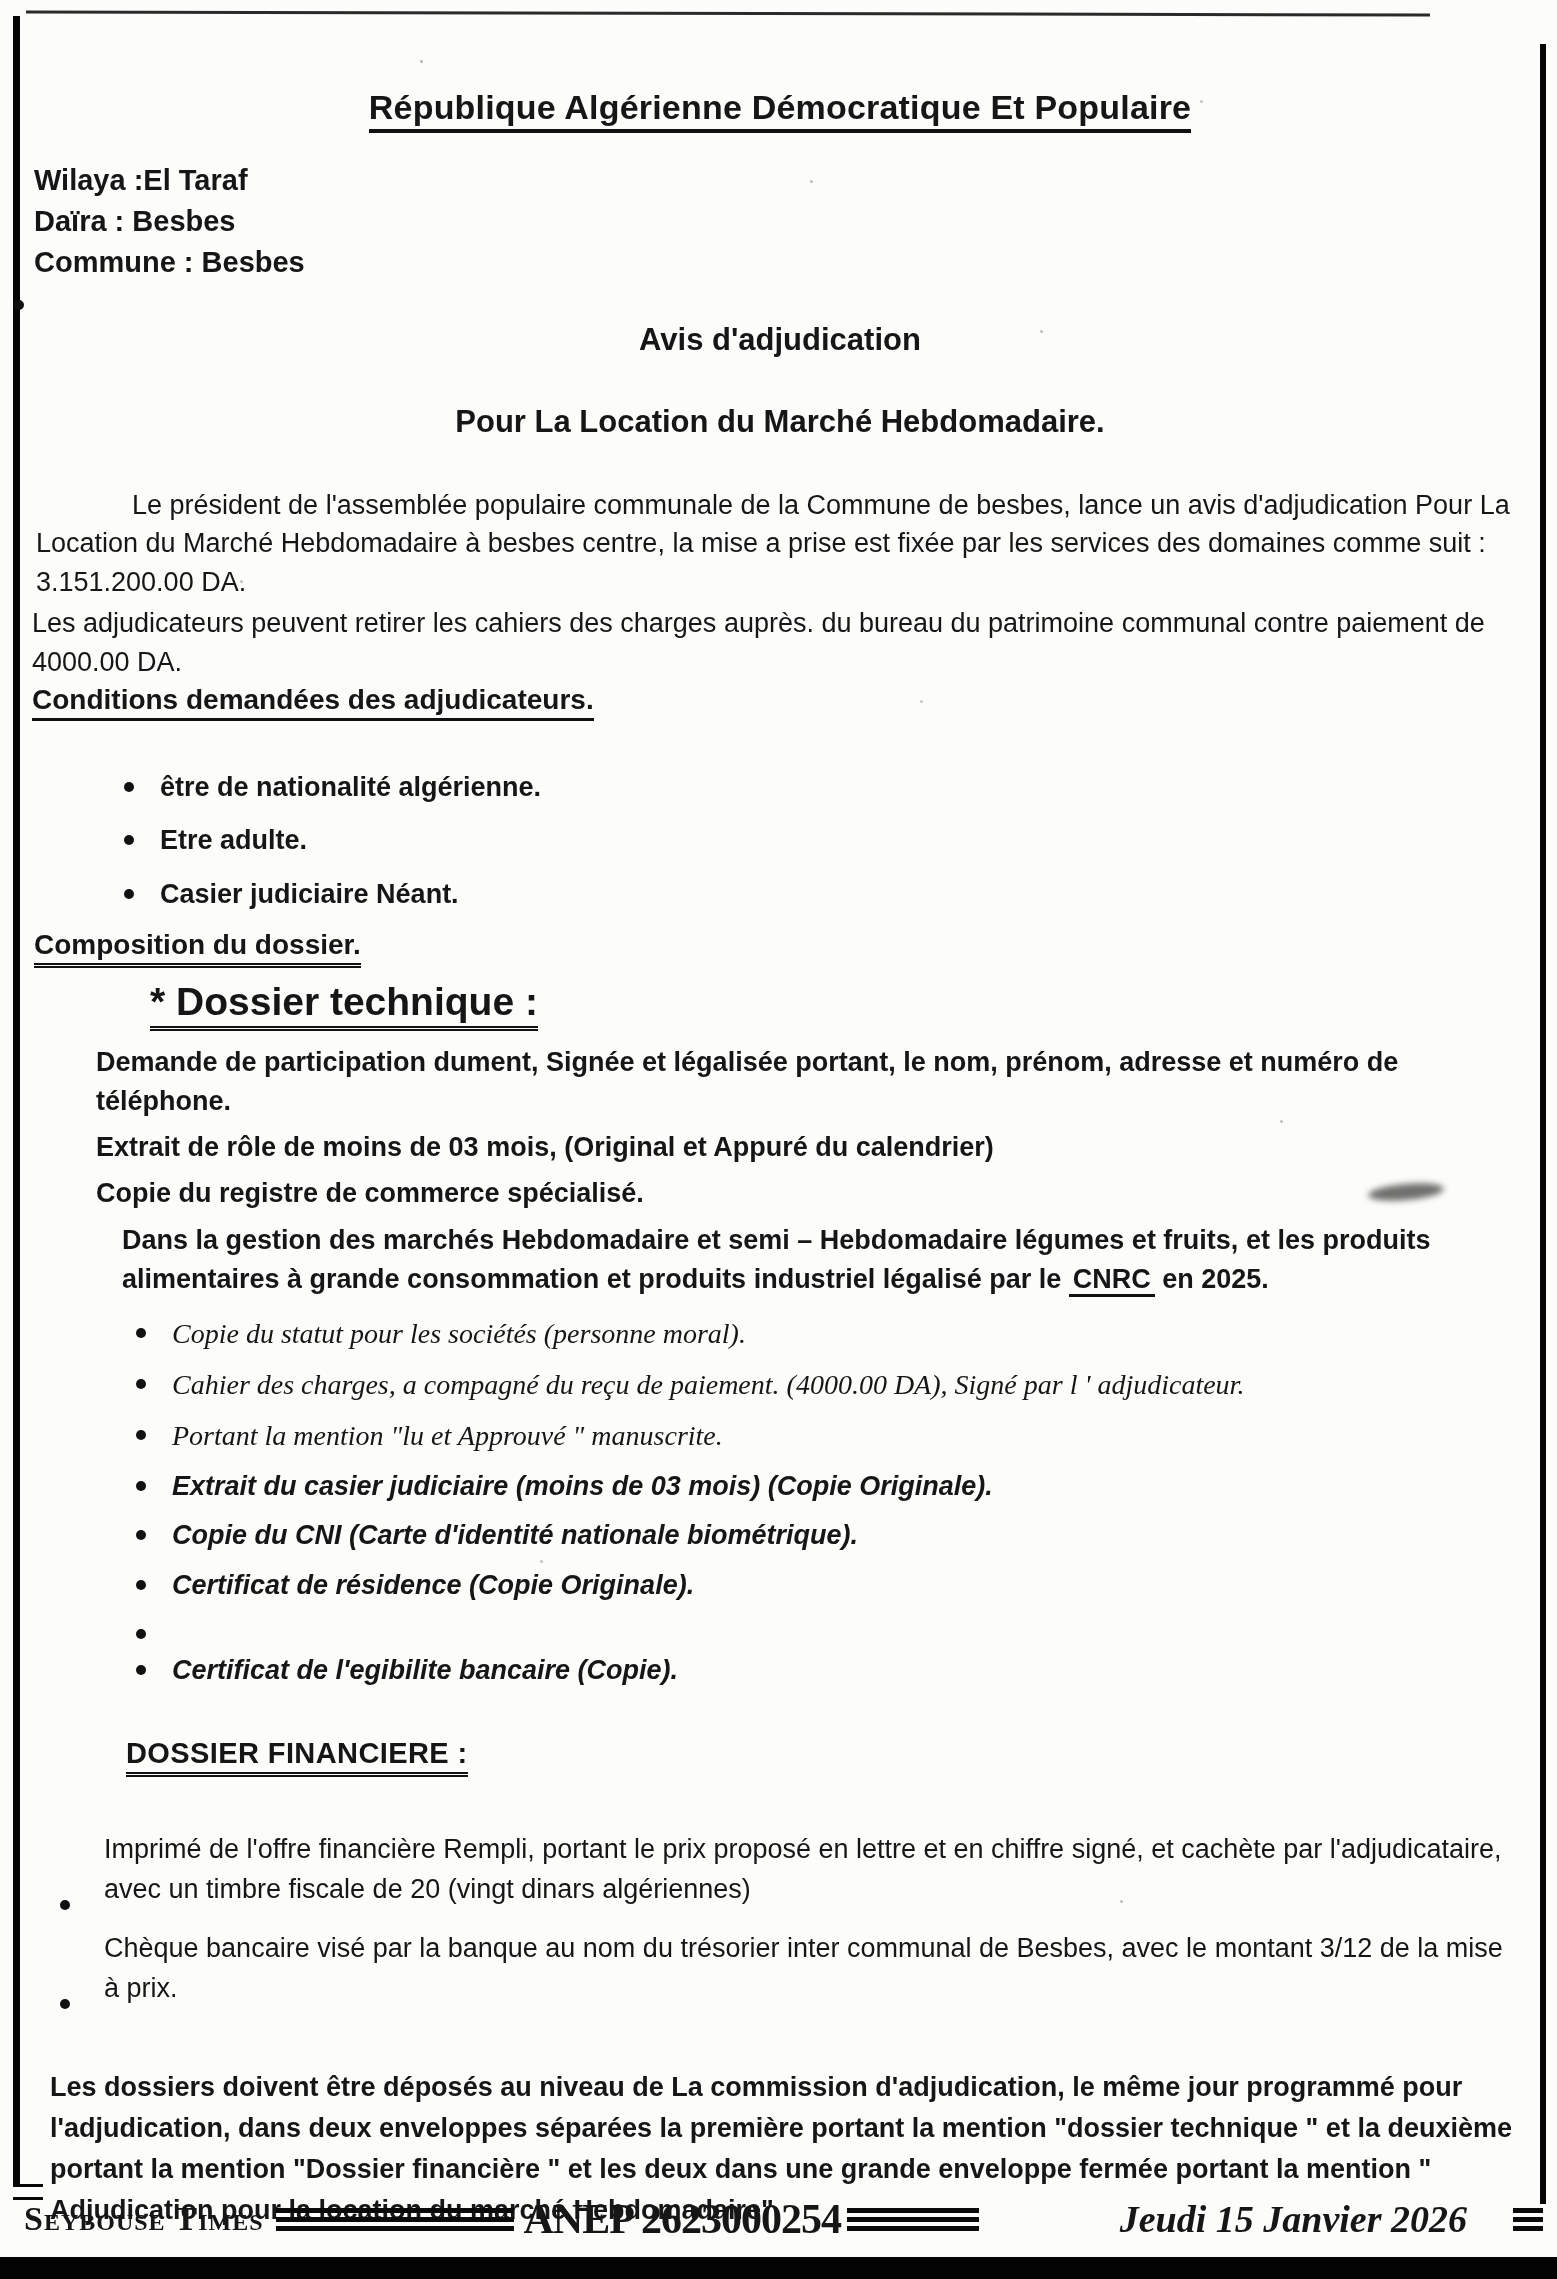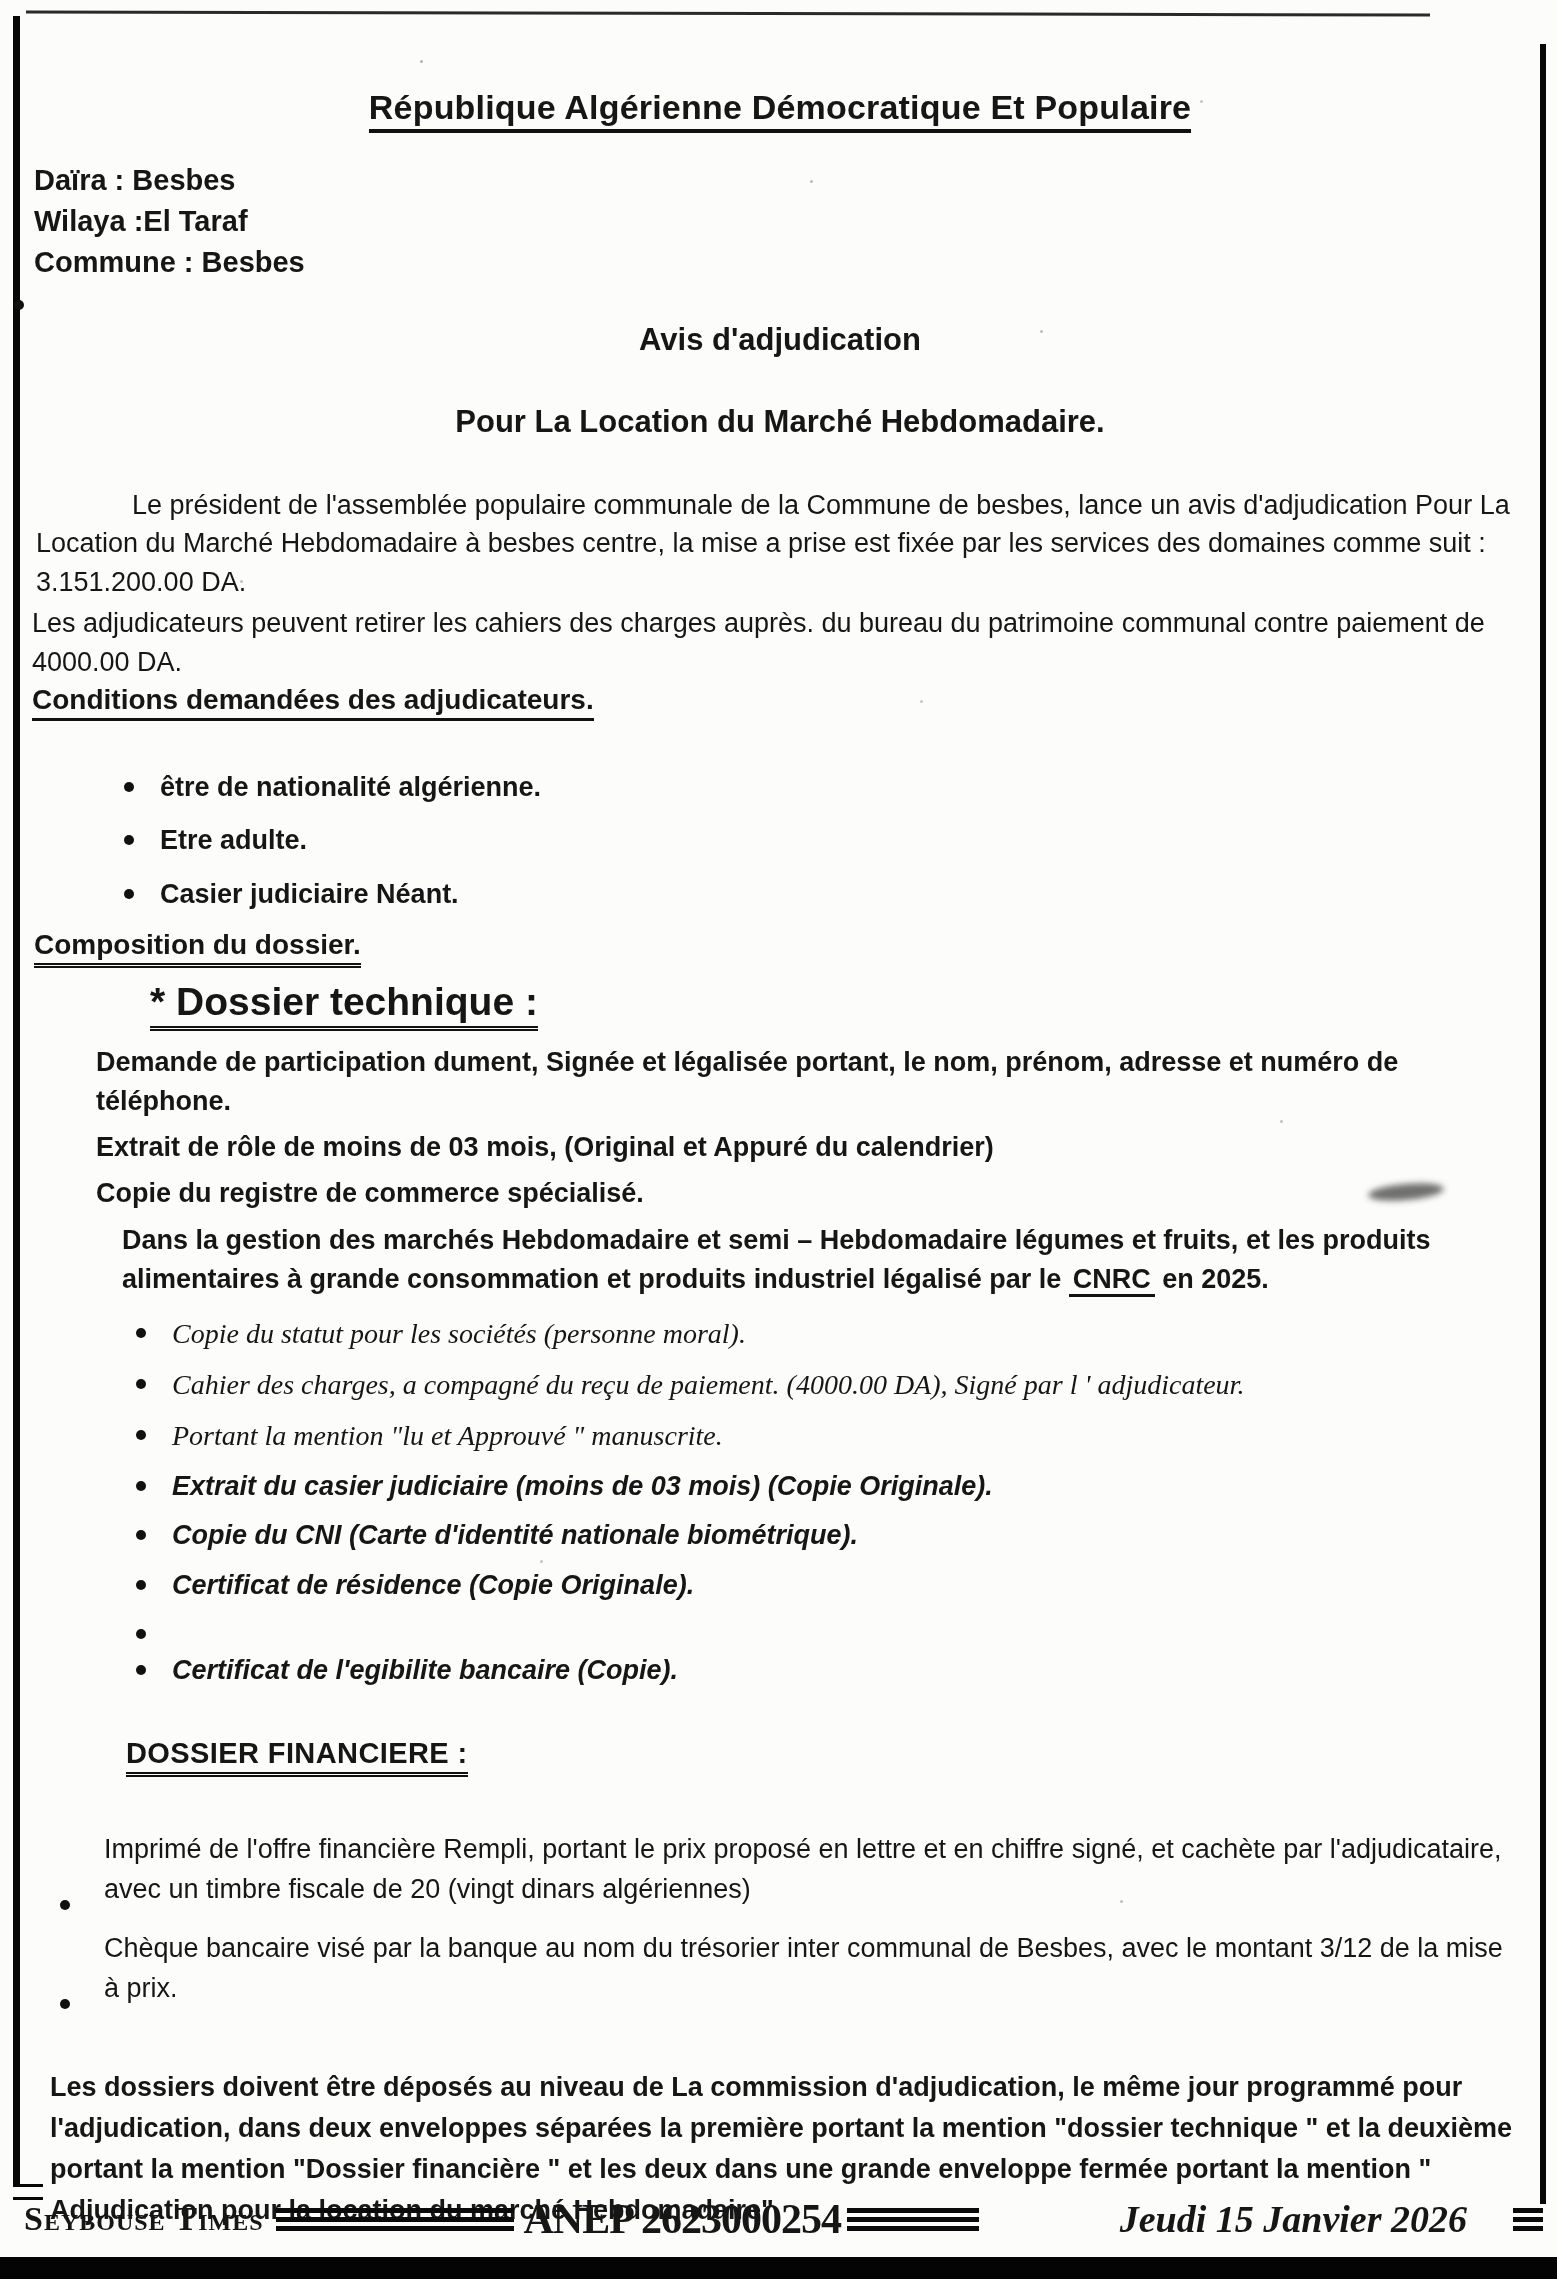--- a/index.html
+++ b/index.html
@@ -102,22 +102,22 @@
   <div class="stray-dot"></div>
   <div class="smudge"></div>
 
   <div class="content">
 
     <div class="doc-title">
       <span class="u">République Algérienne Démocratique Et Populaire</span>
     </div>
 
     <div class="addr">
+      <div>Wilaya :El Taraf</div>
       <div>Daïra : Besbes</div>
-      <div>Wilaya :El Taraf</div>
       <div>Commune : Besbes</div>
     </div>
 
     <div class="subtitle first">Avis d'adjudication</div>
     <div class="subtitle second">Pour La Location du Marché Hebdomadaire.</div>
 
     <p class="para intro">Le président de l'assemblée populaire communale de la Commune de besbes, lance un avis d'adjudication Pour La Location du Marché Hebdomadaire à besbes centre, la mise a prise est fixée  par les services des domaines comme suit : 3.151.200.00 DA.</p>
     <p class="para retrait">Les adjudicateurs peuvent retirer  les cahiers des charges auprès. du bureau du patrimoine communal contre paiement de 4000.00 DA.</p>
 
     <div class="cond-heading">

